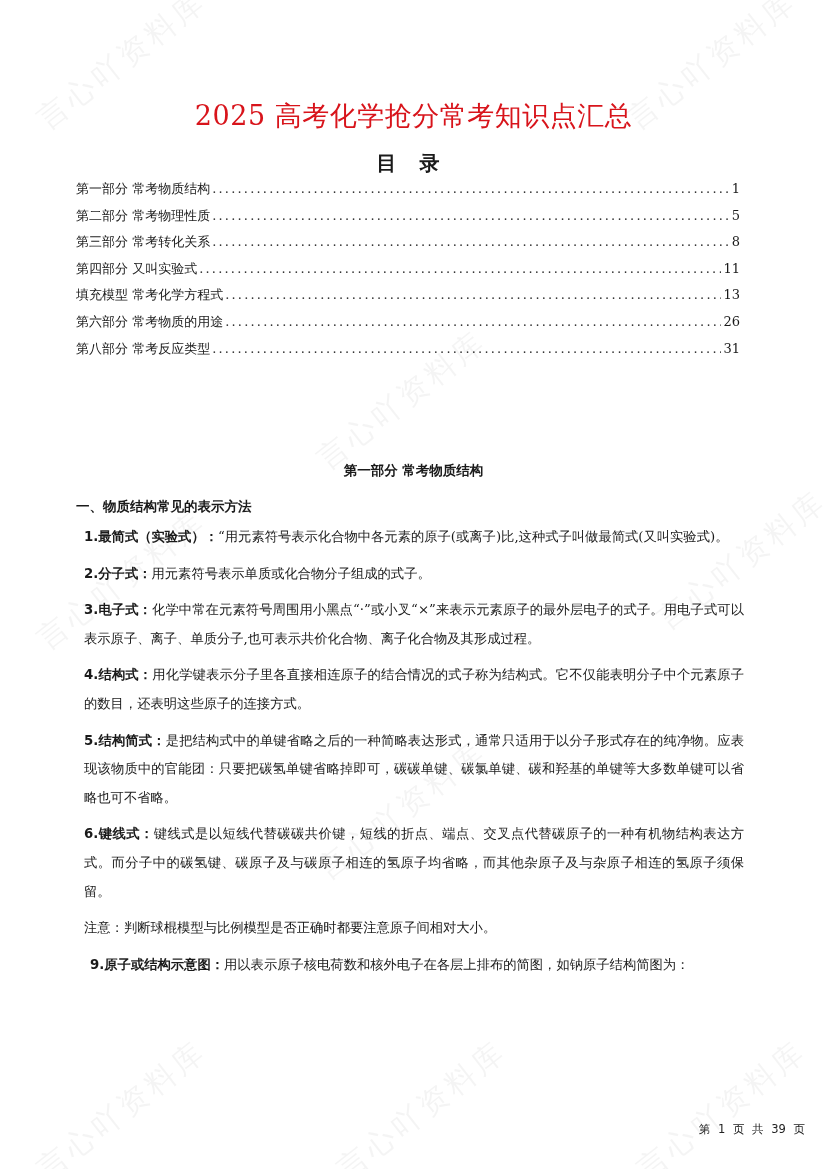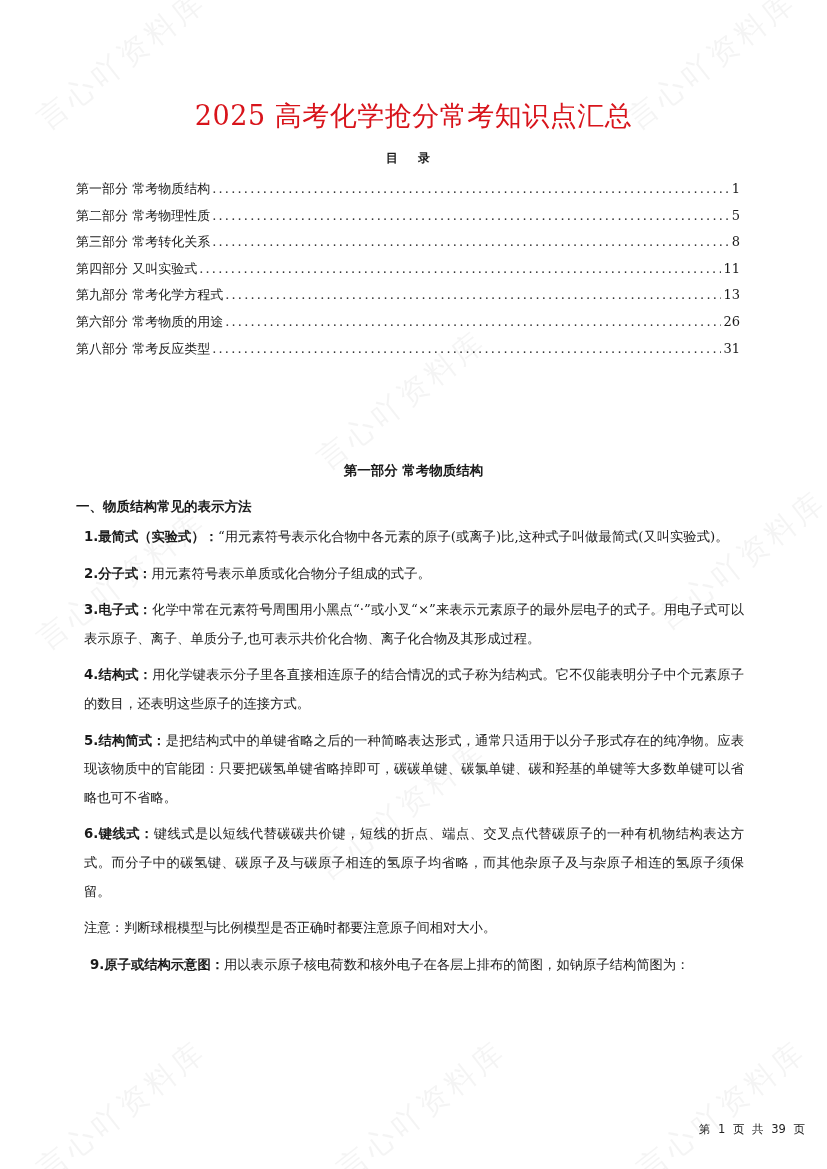--- a/index.html
+++ b/index.html
@@ -7,21 +7,21 @@
          font-family: "DejaVu Serif", "Liberation Serif", serif; color: #1a1a1a; }
   .page { position: absolute; left: 0; top: 0; width: 827px; height: 1169px; }
 
   .watermark { position: absolute; font-family: "DejaVu Sans", sans-serif; font-size: 30px;
                color: rgba(0,0,0,0.045); transform: rotate(-38deg); white-space: nowrap;
                letter-spacing: 4px; pointer-events: none; user-select: none; }
 
   .title { position: absolute; left: 0; width: 827px; top: 98px; text-align: center;
            font-size: 27px; color: #d8141b; font-family: "DejaVu Serif", serif; letter-spacing: 0.5px; }
   .toc-heading { position: absolute; left: 0; width: 824px; top: 150px; text-align: center;
-                 font-size: 12px; font-weight: bold; letter-spacing: 8px; font-family: "DejaVu Sans", sans-serif; }
+                 font-size: 20px; font-weight: bold; letter-spacing: 8px; font-family: "DejaVu Sans", sans-serif; }
 
   .toc { position: absolute; left: 76px; width: 664px; top: 180px; }
   .toc-row { display: flex; align-items: baseline; height: 26.6px; font-size: 13px; }
   .toc-label { white-space: nowrap; }
   .toc-dots { flex: 1; overflow: hidden; white-space: nowrap; color: #333; margin: 0 2px; letter-spacing: 2.2px; }
   .toc-dots::before { content: "................................................................................................................................................................"; }
   .toc-page { white-space: nowrap; text-align: right; }
 
   .section-heading { position: absolute; left: 0; width: 827px; top: 462px; text-align: center;
                      font-size: 13.5px; font-weight: bold; font-family: "DejaVu Sans", sans-serif; }
@@ -69,21 +69,21 @@
       <span class="toc-label">第三部分  常考转化关系</span>
       <span class="toc-dots"></span>
       <span class="toc-page">8</span>
     </div>
     <div class="toc-row">
       <span class="toc-label">第四部分  又叫实验式</span>
       <span class="toc-dots"></span>
       <span class="toc-page">11</span>
     </div>
     <div class="toc-row">
-      <span class="toc-label">第九部分  常考化学方程式</span>
+      <span class="toc-label">填充模型  常考化学方程式</span>
       <span class="toc-dots"></span>
       <span class="toc-page">13</span>
     </div>
     <div class="toc-row">
       <span class="toc-label">第六部分  常考物质的用途</span>
       <span class="toc-dots"></span>
       <span class="toc-page">26</span>
     </div>
     <div class="toc-row">
       <span class="toc-label">第八部分  常考反应类型</span>

